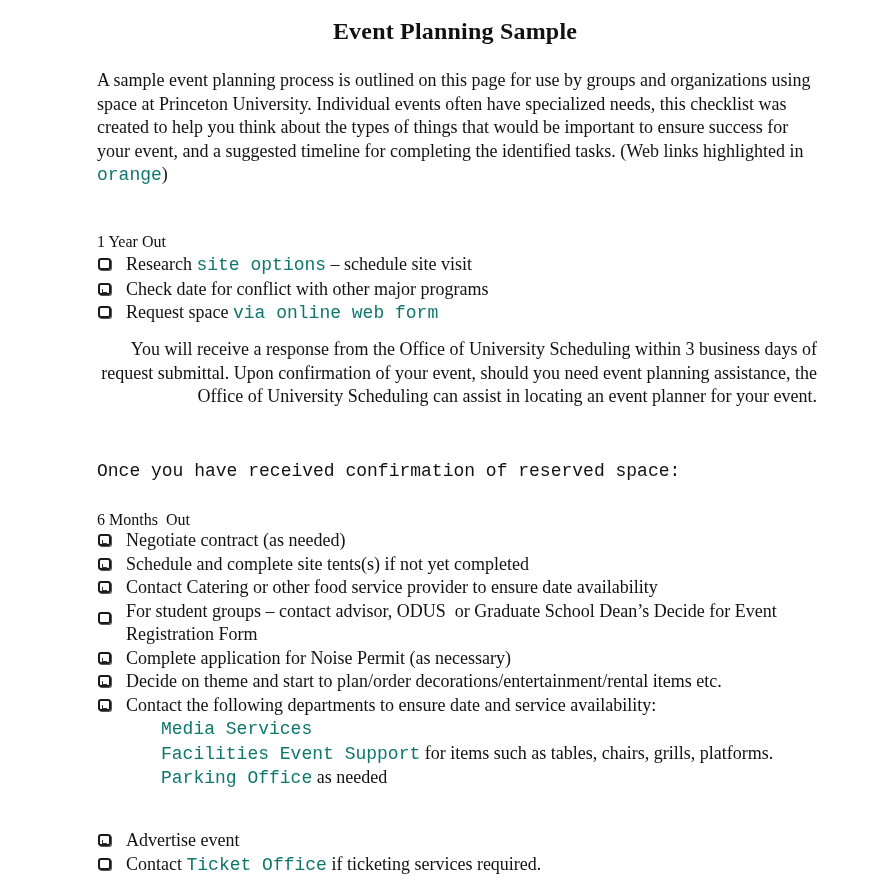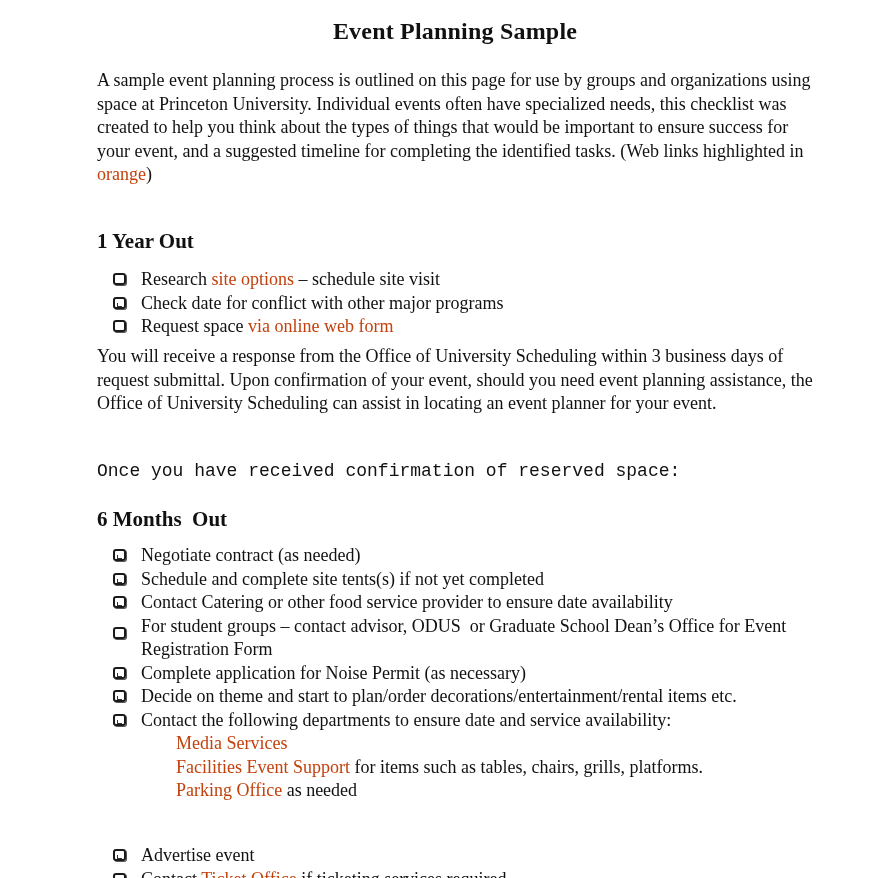--- a/index.html
+++ b/index.html
@@ -10,27 +10,27 @@
     font-size: 18px;
     line-height: 23.5px;
   }
   .title {
     position: absolute; left: 0; top: 16px; width: 910px;
     text-align: center; font-weight: bold; font-size: 24px; line-height: 30px;
     letter-spacing: 0.2px;
   }
   .block { position: absolute; left: 97px; width: 720px; }
   .intro { top: 69px; }
-  .p2 { top: 345px; }
+  .p2 { top: 338px; text-align: right; }
   .p3 { top: 460px; font-family: Liberation Mono, monospace; }
-  .heading { font-weight: bold; font-size: 21px; }
+  .heading { font-weight: normal; font-size: 16px; }
   .h1y { top: 230px; }
   .h6m { top: 508px; }
-  .link { color: #c2410c; }
-  .list { position: absolute; left: 97px; width: 720px; margin: 15px; padding: 0; list-style: none; }
+  .link { color: #0f766e; font-family: Liberation Mono, monospace; }
+  .list { position: absolute; left: 97px; width: 720px; margin: 0; padding: 0; list-style: none; }
   .list1 { top: 253px; }
   .list2 { top: 529px; }
   .list3 { top: 829px; }
   .item { position: relative; padding-left: 29px; }
   .box {
     position: absolute; left: 1px; top: 5px; width: 13px; height: 12px;
     border: 2px solid #1a1a1a; border-radius: 3px; box-sizing: border-box;
     box-shadow: 1px 1px 0 #555;
   }
   .box.checked::after {
@@ -78,21 +78,21 @@
   <li class="item">
     <span class="box checked"></span>
     <span>Schedule and complete site tents(s) if not yet completed</span>
   </li>
   <li class="item">
     <span class="box checked"></span>
     <span>Contact Catering or other food service provider to ensure date availability</span>
   </li>
   <li class="item">
     <span class="box tall"></span>
-    <span style="white-space:pre-wrap">For student groups – contact advisor, ODUS  or Graduate School Dean’s Office for Event Registration Form</span>
+    <span style="white-space:pre-wrap">For student groups – contact advisor, ODUS  or Graduate School Dean’s Decide for Event Registration Form</span>
   </li>
   <li class="item">
     <span class="box checked"></span>
     <span>Complete application for Noise Permit (as necessary)</span>
   </li>
   <li class="item">
     <span class="box checked"></span>
     <span>Decide on theme and start to plan/order decorations/entertainment/rental items etc.</span>
   </li>
   <li class="item">

